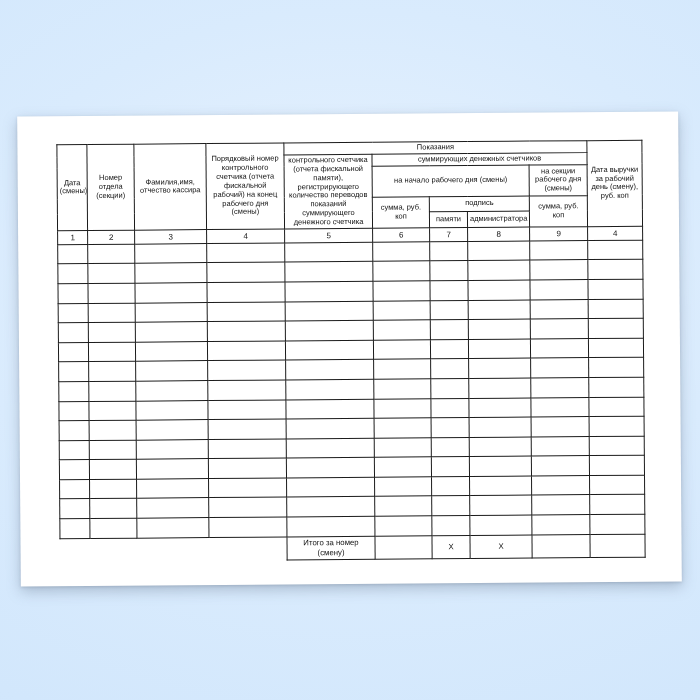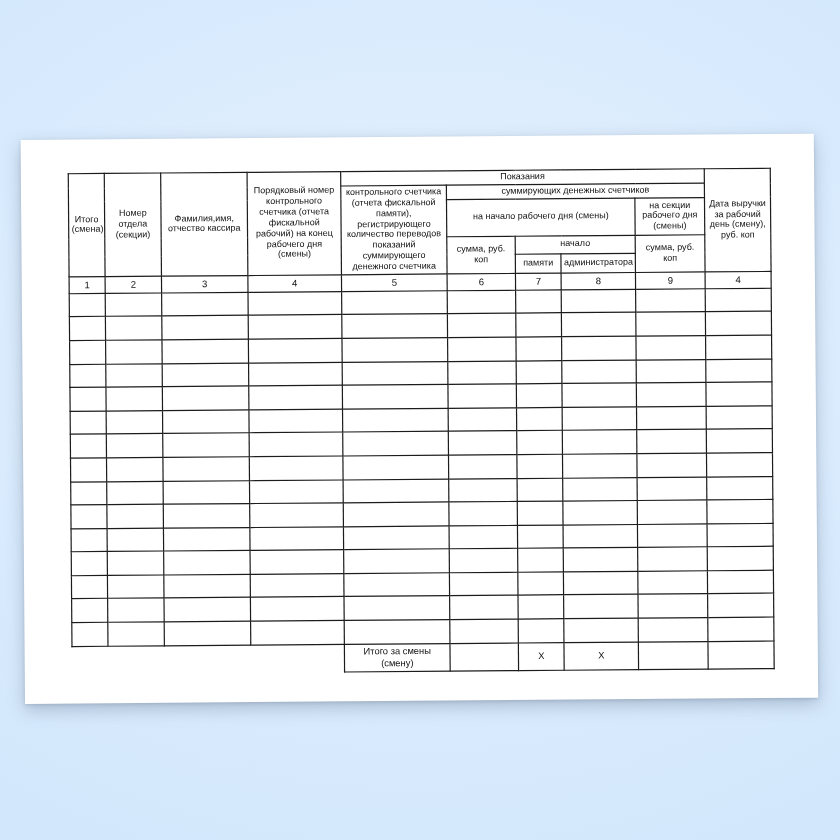--- a/index.html
+++ b/index.html
@@ -67,38 +67,38 @@
         <col style="width:78px">
           <col style="width:88px">
           <col style="width:57px">
         <col style="width:38px">
           <col style="width:62px">
           <col style="width:58px">
         <col style="width:55px">
       </colgroup>
       <tbody>
         <tr class="row-a">
-          <th rowspan="5">Итого (смена)</th>
+          <th rowspan="5">Дата (смены)</th>
           <th rowspan="5">Номер отдела (секции)</th>
           <th rowspan="5">Фамилия,имя, отчество кассира</th>
           <th rowspan="5">Порядковый номер контрольного счетчика (отчета фискальной рабочий) на конец рабочего дня (смены)</th>
           <th colspan="5">Показания</th>
           <th rowspan="5">Дата выручки за рабочий день (смену), руб. коп</th>
         </tr>
         <tr class="row-b">
           <th rowspan="4">контрольного счетчика (отчета фискальной памяти), регистрирующего количество переводов показаний суммирующего денежного счетчика</th>
           <th colspan="4">суммирующих денежных счетчиков</th>
         </tr>
         <tr class="row-c">
           <th colspan="3">на начало рабочего дня (смены)</th>
           <th>на секции рабочего дня (смены)</th>
         </tr>
         <tr class="row-d">
           <th rowspan="2">сумма, руб. коп</th>
-          <th colspan="2">начало</th>
+          <th colspan="2">подпись</th>
           <th rowspan="2">сумма, руб. коп</th>
         </tr>
         <tr class="row-e">
           <th>памяти</th>
           <th>администратора</th>
         </tr>
         <tr class="row-num">
           <td>1</td>
           <td>2</td>
           <td>3</td>
@@ -286,21 +286,21 @@
             <td></td>
             <td></td>
             <td></td>
             <td></td>
             <td></td>
             <td></td>
             <td></td>
           </tr>
           <tr class="row-footer">
           <td colspan="4" class="noborder"></td>
-          <td>Итого за смены (смену)</td>
+          <td>Итого за номер (смену)</td>
           <td></td>
           <td>X</td>
           <td>X</td>
           <td></td>
           <td></td>
         </tr>
       </tbody>
     </table>
   </div>
 </div>

